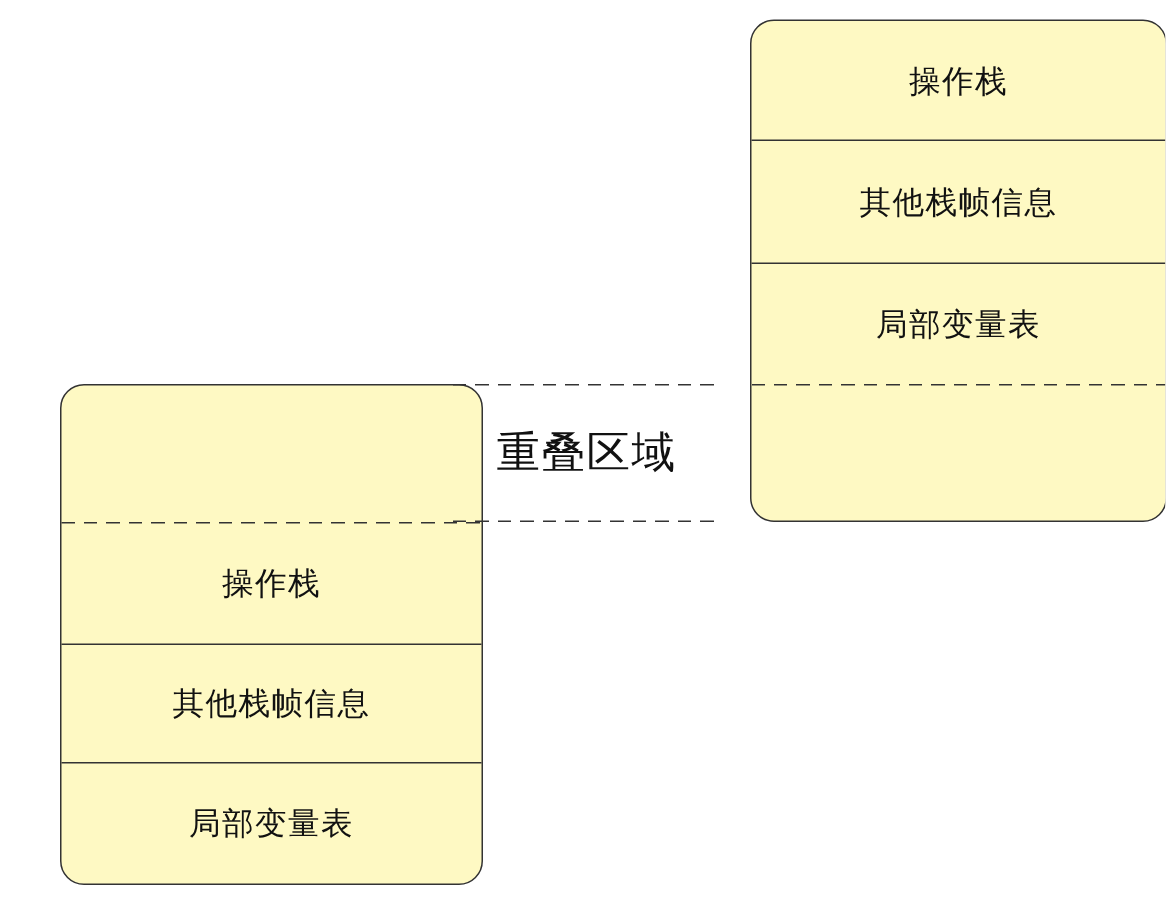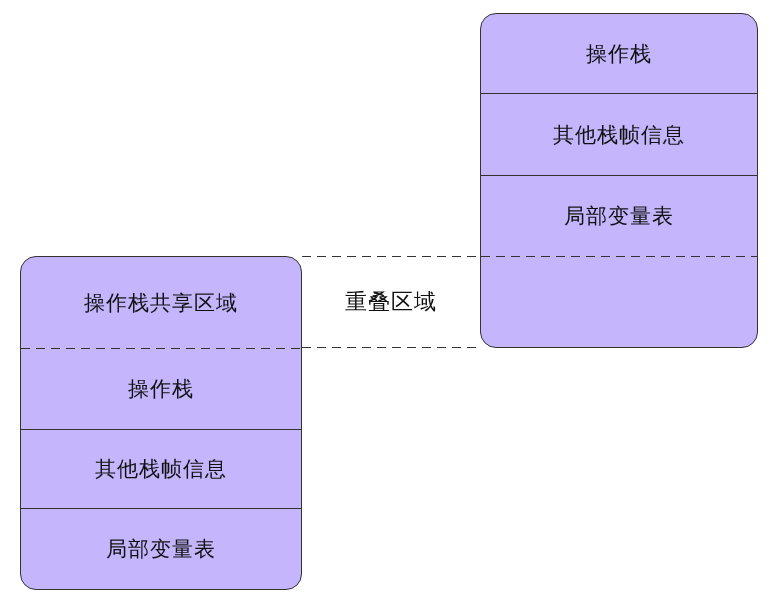--- a/index.html
+++ b/index.html
@@ -12,22 +12,23 @@
     width:777px;height:606px;
     background:#ffffff;
     font-family:"DejaVu Serif","Liberation Serif",serif;
     color:var(--text);
     overflow:hidden;
   }
   .frame{
     position:absolute;
     border:1px solid var(--line);
     border-radius:16px;
-    background:#c4b5fd;
+    background:#fef9c3;
     box-sizing:border-box;
+    margin-left:20px;
   }
   .sect{
     position:absolute;left:0;right:0;
     display:flex;align-items:center;justify-content:center;
   }
   .sect-label{
     font-size:21px;
     letter-spacing:1px;
     white-space:nowrap;
   }
@@ -42,21 +43,21 @@
   .connector{
     position:absolute;height:1px;
     background:repeating-linear-gradient(to right,
       var(--line) 0 9px, transparent 9px 15px);
   }
   .overlap-zone{
     position:absolute;
     display:flex;align-items:center;justify-content:center;
   }
   .overlap-text{
-    font-size:22px;
+    font-size:29px;
     letter-spacing:1px;
     white-space:nowrap;
   }
 </style>
 </head>
 <body>
 
 <div id="canvas">
 
   <div class="frame" style="left:480px;top:13px;width:278px;height:335px;">
@@ -68,23 +69,20 @@
       <span class="sect-label">其他栈帧信息</span>
     </div>
     <div class="divider solid" style="top:161px;"></div>
     <div class="sect" style="top:162px;height:80px;">
       <span class="sect-label">局部变量表</span>
     </div>
     <div class="divider dashed" style="top:242px;"></div>
   </div>
 
   <div class="frame" style="left:20px;top:256px;width:282px;height:334px;">
-    <div class="sect" style="top:0;height:91px;">
-      <span class="sect-label">操作栈共享区域</span>
-    </div>
     <div class="divider dashed" style="top:91px;"></div>
     <div class="sect" style="top:92px;height:80px;">
       <span class="sect-label">操作栈</span>
     </div>
     <div class="divider solid" style="top:172px;"></div>
     <div class="sect" style="top:173px;height:78px;">
       <span class="sect-label">其他栈帧信息</span>
     </div>
     <div class="divider solid" style="top:251px;"></div>
     <div class="sect" style="top:252px;height:80px;">

